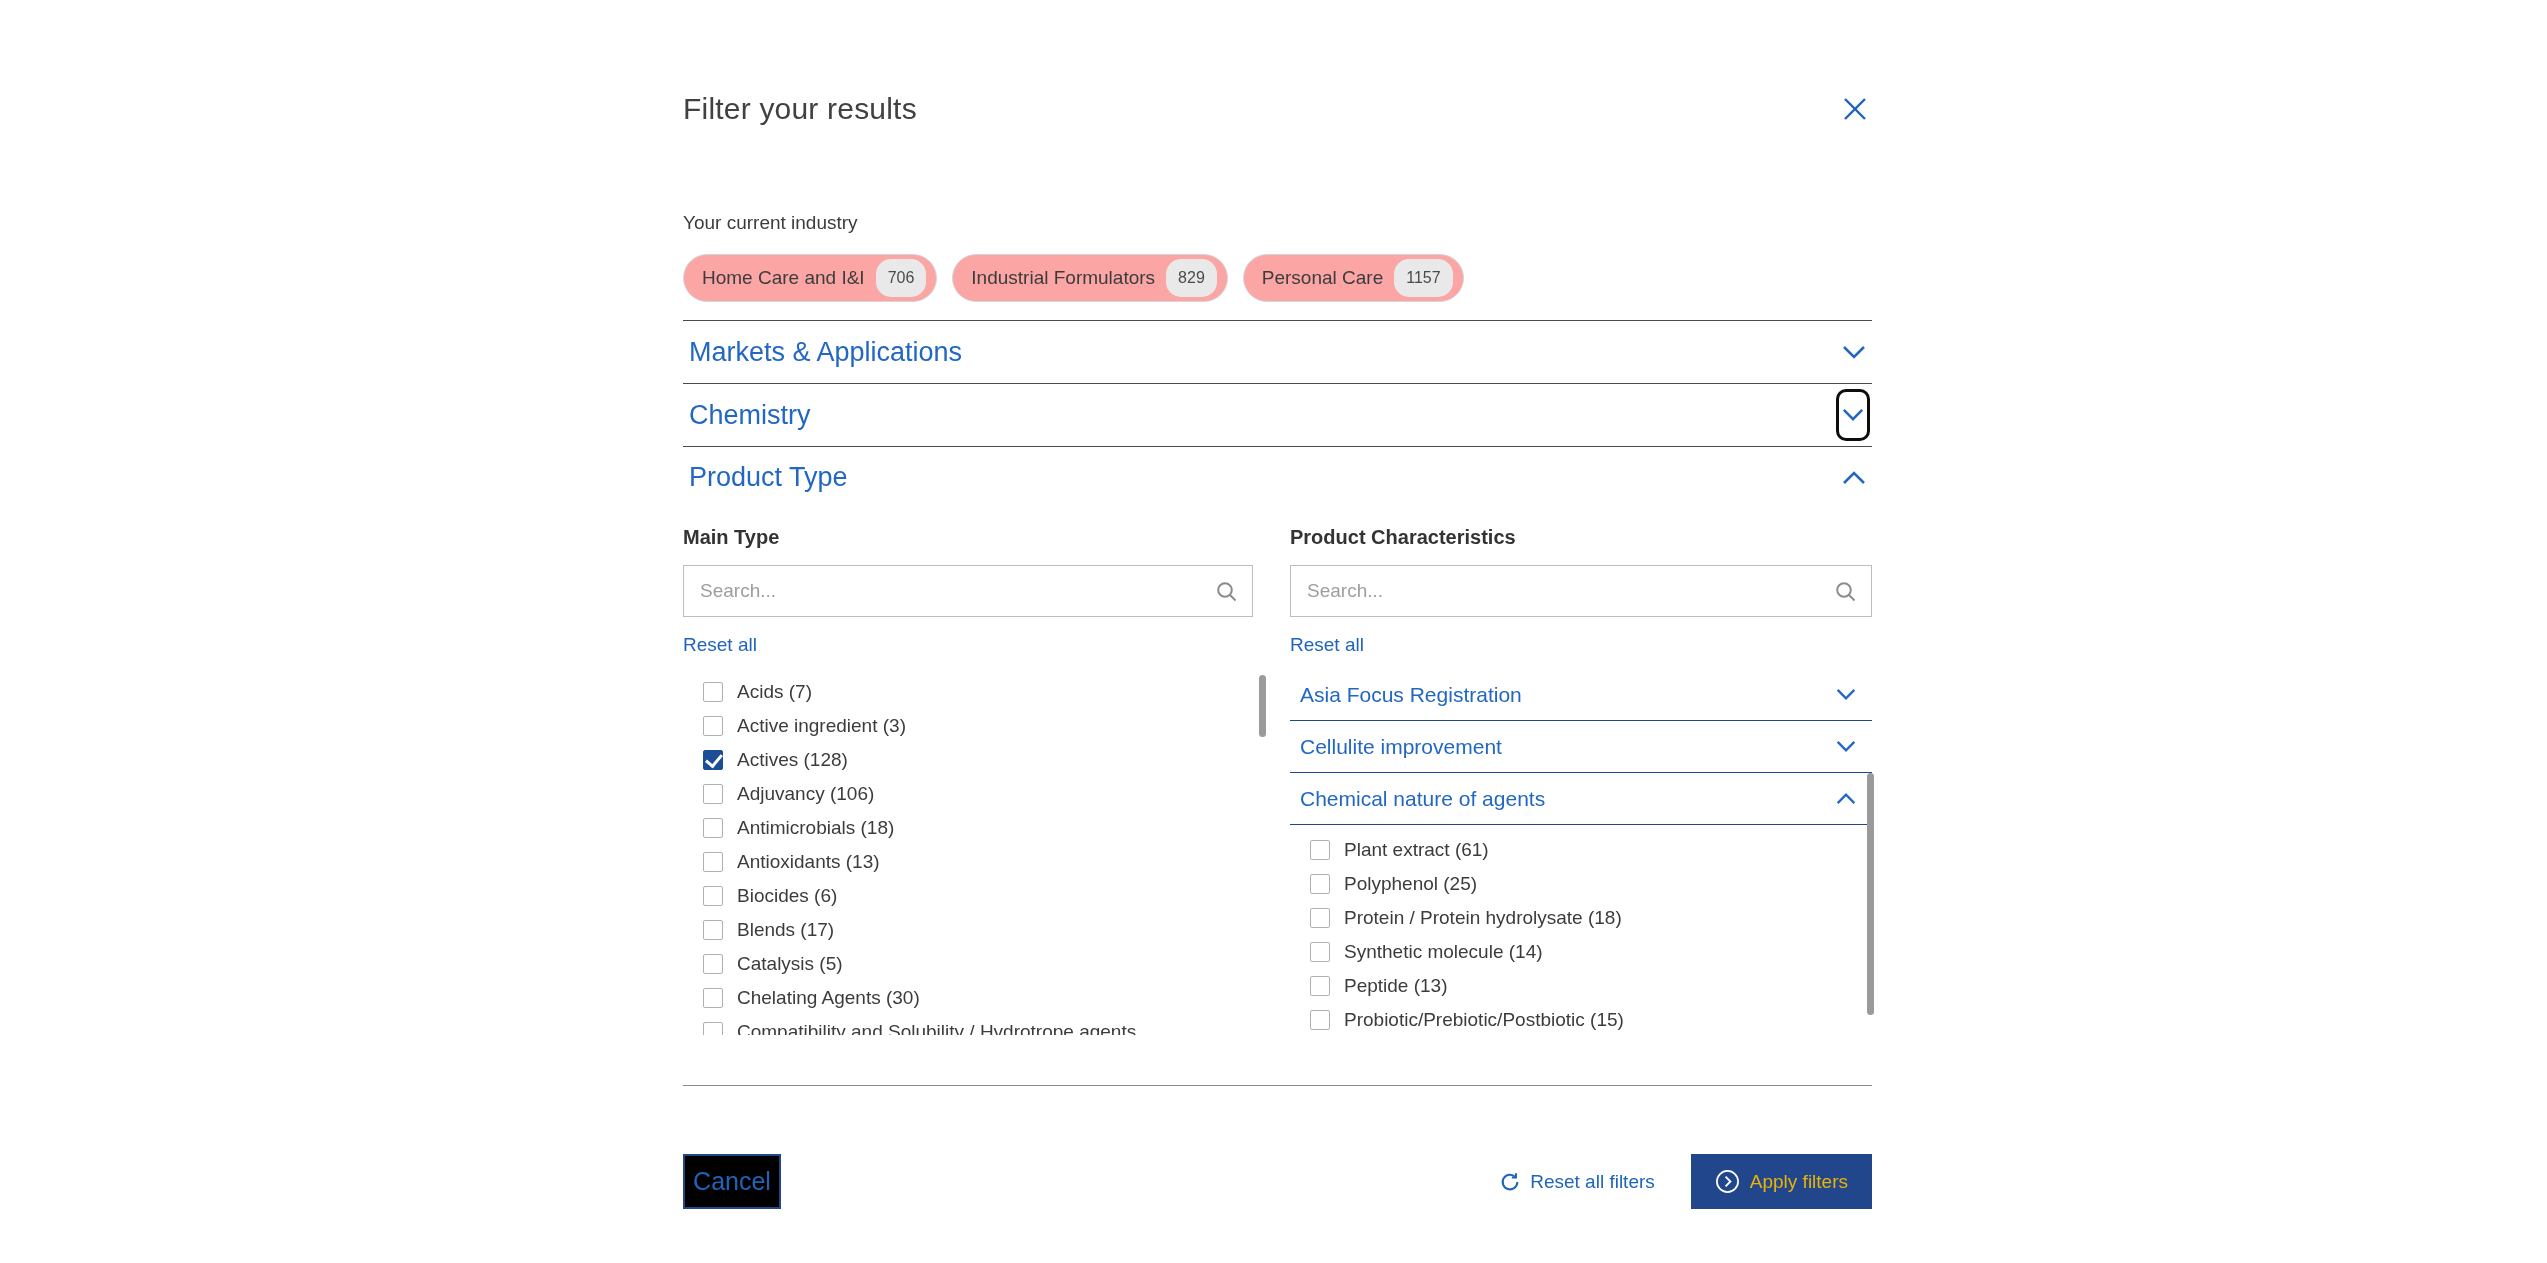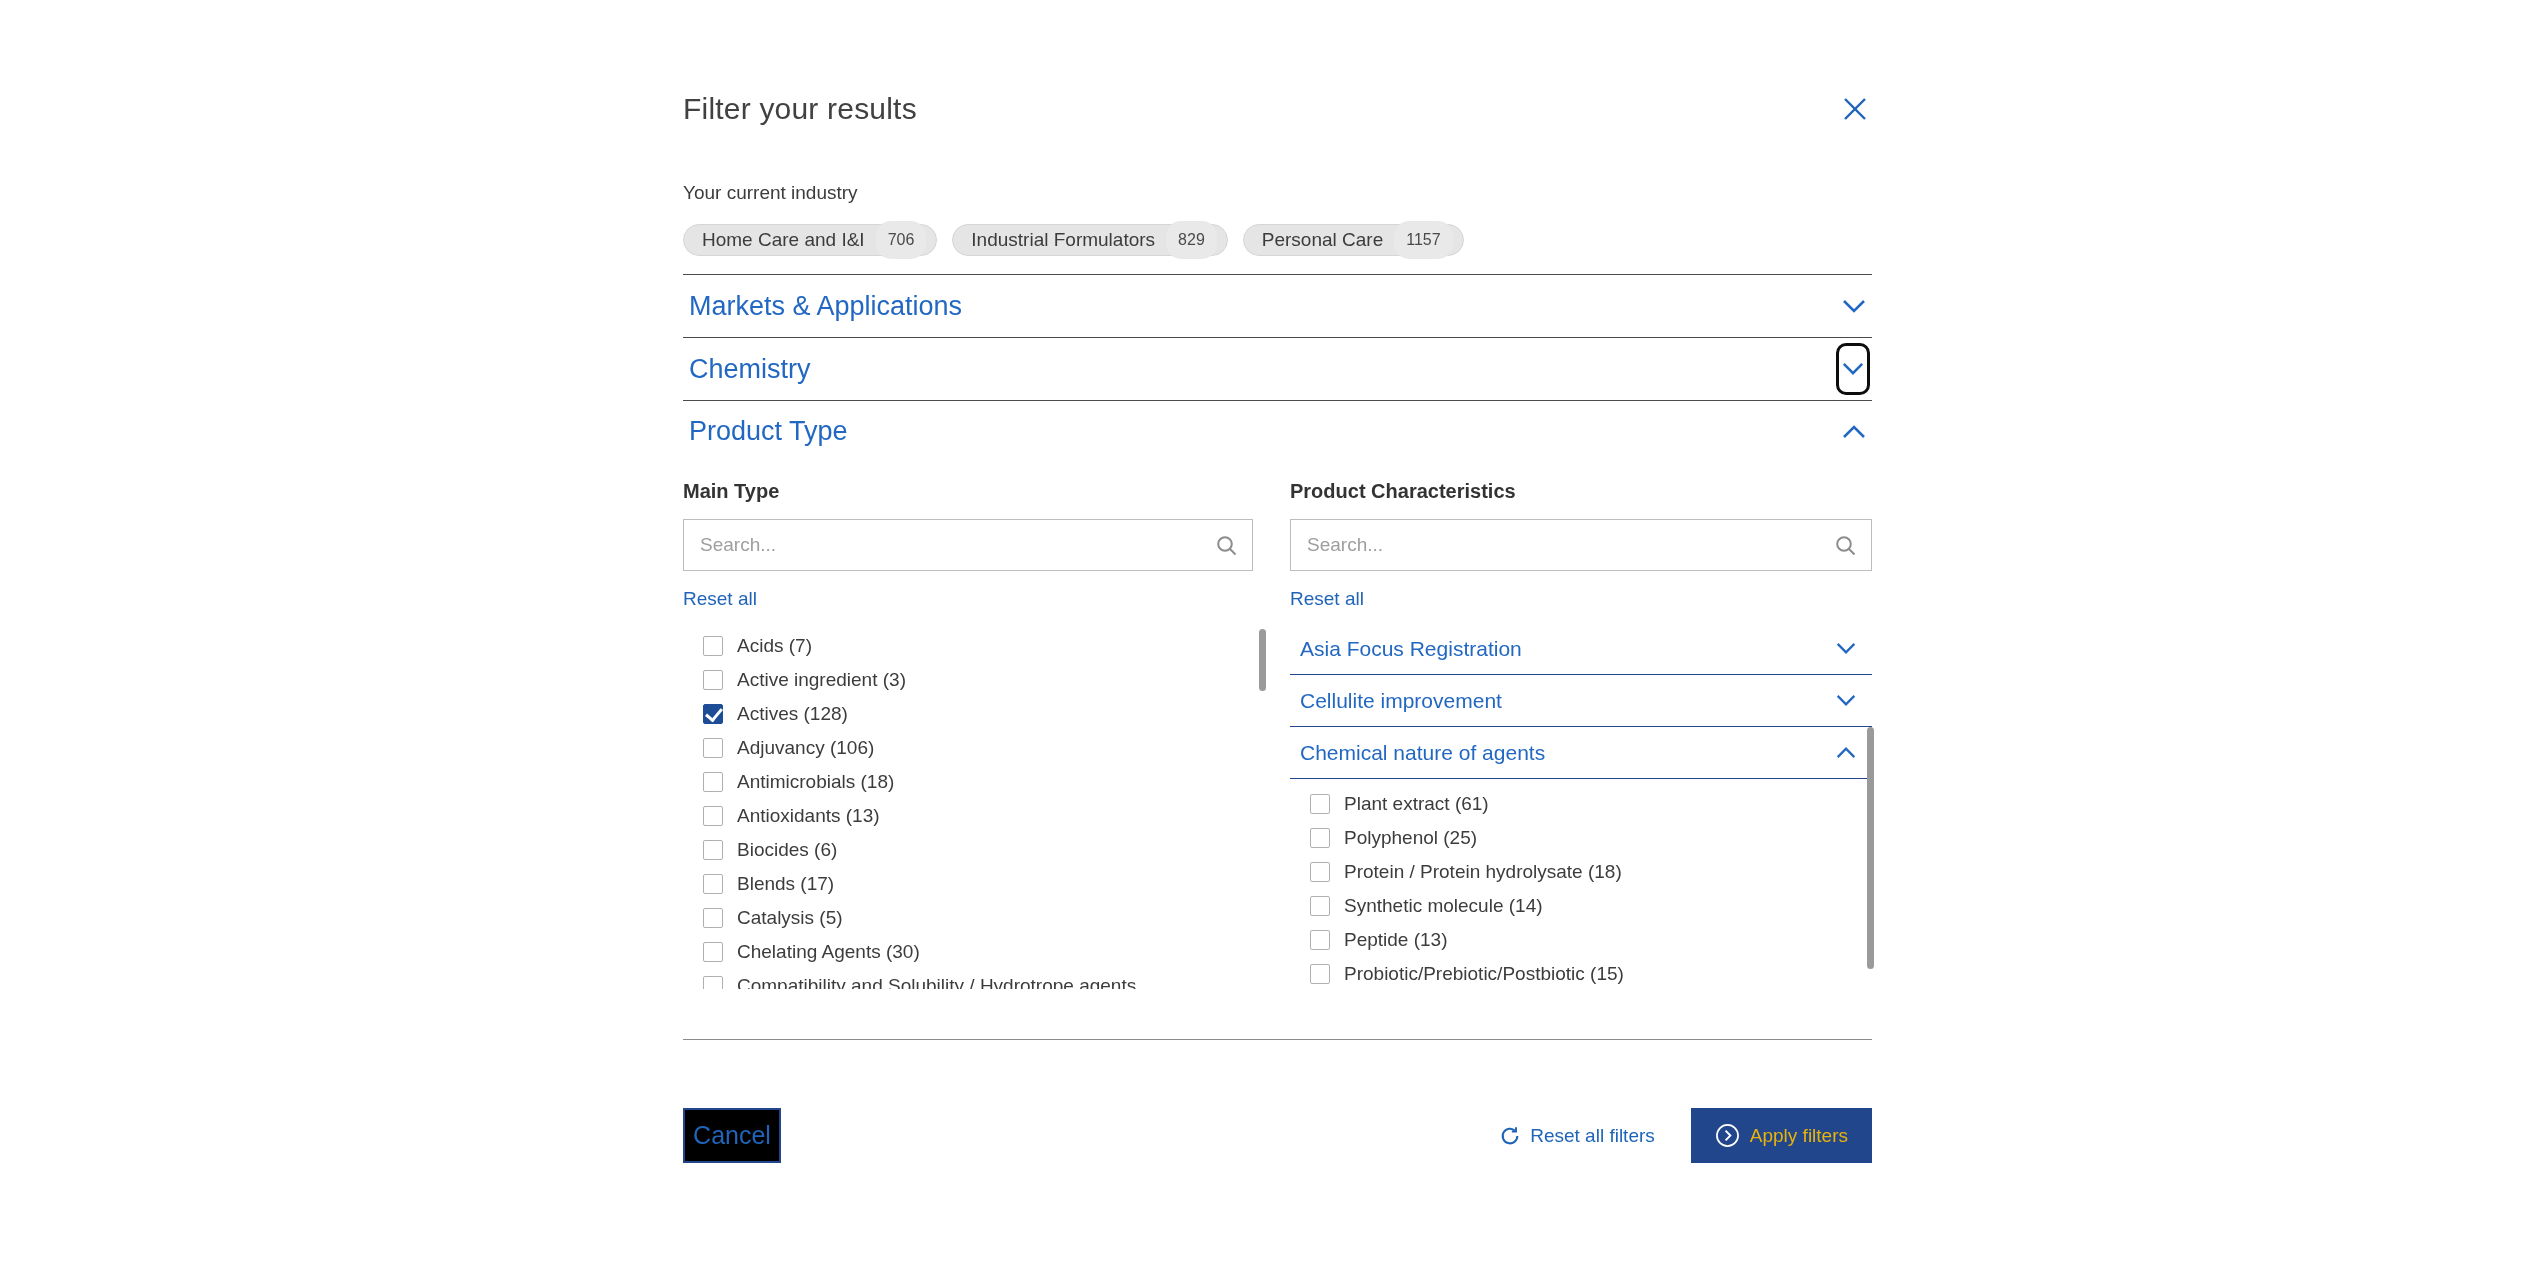--- a/index.html
+++ b/index.html
@@ -4,23 +4,23 @@
 <style>
   * { margin:0; padding:0; box-sizing:border-box; }
   html,body { width:2547px; height:1263px; background:#ffffff;
     font-family:"Liberation Sans", sans-serif; color:#3c3c3c; overflow:hidden; }
   .modal { position:absolute; left:683px; top:0; width:1189px; }
 
   .modal-header { margin-top:92px; display:flex; justify-content:space-between; align-items:center;gap:20px; }
   .modal-title { font-size:30px; font-weight:400; color:#414141; letter-spacing:.2px; }
   .close-btn { width:34px; height:34px; border:none; background:none; cursor:pointer; display:flex; align-items:center; justify-content:center; }
 
-  .industry-label { margin-top:56px; font-size:19px; color:#3c3c3c; }
+  .industry-label { margin-top:86px; font-size:19px; color:#3c3c3c; }
   .pills { margin-top:20px; display:flex; gap:15px; }
-  .pill { height:32px; border:1px solid #d6d6d6; border-radius:24px; background:#e5e5e5;
+  .pill { height:48px; border:1px solid #d6d6d6; border-radius:24px; background:#fca5a5;
     display:inline-flex; align-items:center; gap:11px; padding:0 10px 0 18px; cursor:pointer; }
   .pill-label { font-size:19px; color:#3c3c3c; }
   .pill-count { background:#e9e9e9; border-radius:15px; padding:10px 12px; font-size:16px; color:#4a4a4a; }
 
   .sections { margin-top:18px; border-top:1px solid #4a4a4a; }
   .acc-row { height:63px; display:flex; align-items:center; justify-content:space-between;
     border-bottom:1px solid #4a4a4a; padding:0 6px; cursor:pointer; }
   .acc-row.no-border { border-bottom:none; height:60px; }
   .acc-label { font-size:27px; font-weight:400; color:#2268c2; }
   .chev { display:flex; align-items:center; justify-content:center; }

